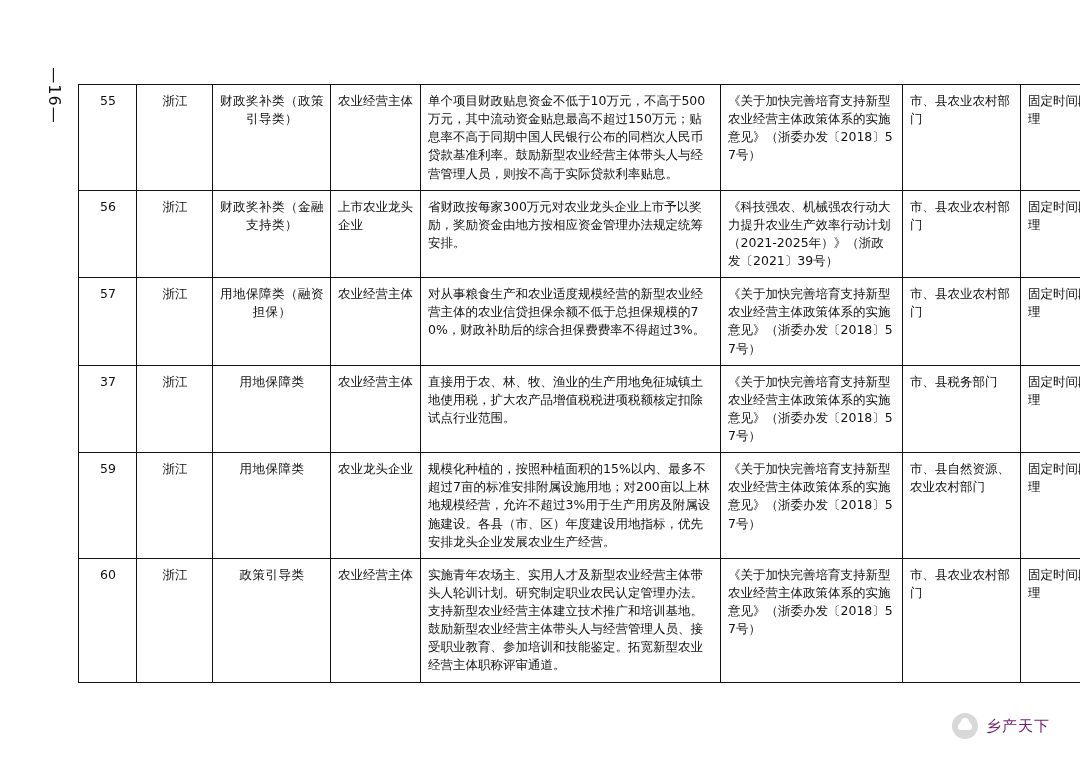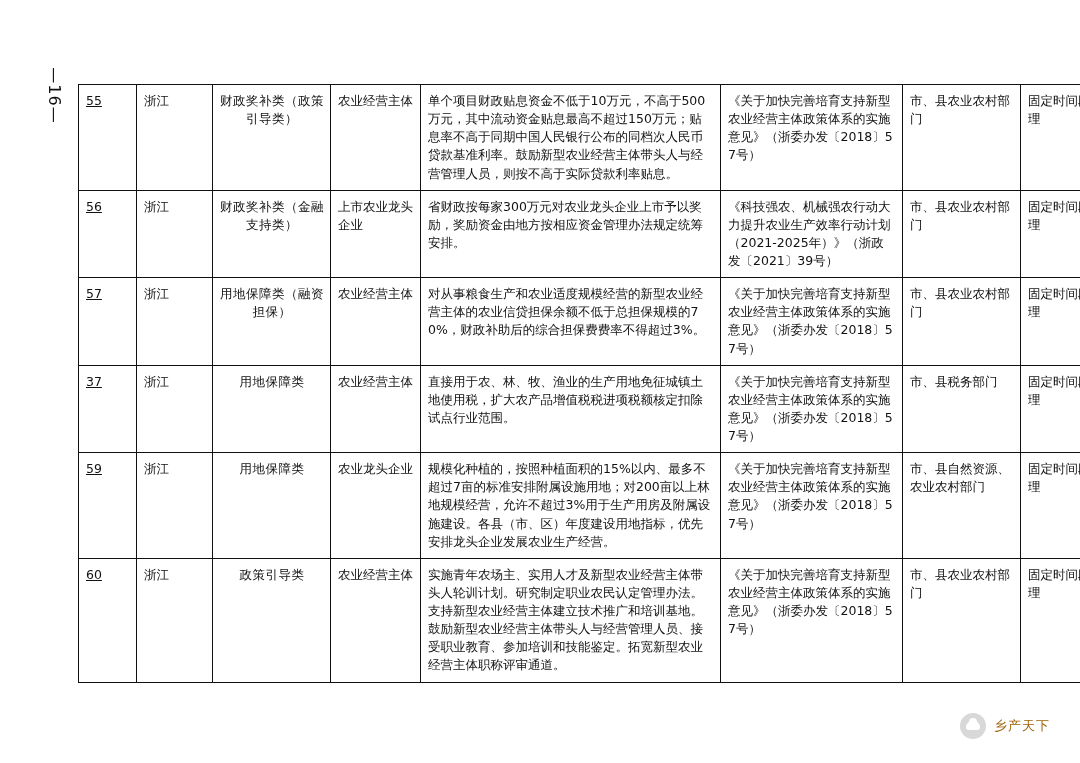--- a/index.html
+++ b/index.html
@@ -47,39 +47,39 @@
     table-layout: fixed;
   }
   .doc-table td {
     border: 1px solid #111111;
     vertical-align: top;
     padding: 7px 6px 7px 7px;
     font-size: 12.5px;
     line-height: 1.45;
     word-break: break-all;
   }
-  .c-idx   { width: 44px;  text-align: left; vertical-align: middle; font-size: 14px; text-decoration: underline; }
-  .c-prov  { width: 62px;  text-align: left; vertical-align: middle; font-size: 13.5px; }
+  .c-idx   { width: 44px;  text-align: center; vertical-align: middle; font-size: 14px; }
+  .c-prov  { width: 62px;  text-align: center; vertical-align: middle; font-size: 13.5px; }
   .c-type  { width: 104px; text-align: center; vertical-align: middle; font-size: 13px; letter-spacing: .5px;}
   .c-obj   { width: 76px;  vertical-align: middle; font-size: 13px; }
   .c-desc  { width: 286px; }
   .c-basis { width: 168px; margin-top: 20px; }
   .c-dept  { width: 104px; vertical-align: middle; font-size: 13px; font-family: Liberation Serif, serif; }
   .c-time  { width: 86px;  vertical-align: middle; font-size: 13px; }
 
   
   .watermark {
     position: absolute;
     right: 30px;
     bottom: 24px;
     display: flex;
     align-items: center;
     gap: 8px;
-    color: #a16207;
-    font-size: 13px;
+    color: #701a75;
+    font-size: 15px;
   }
   .wm-logo {
     width: 26px;
     height: 26px;
     border-radius: 50%;
     background: #d8d8d8;
     position: relative;
     flex: none;
   }
   .wm-logo::before {

